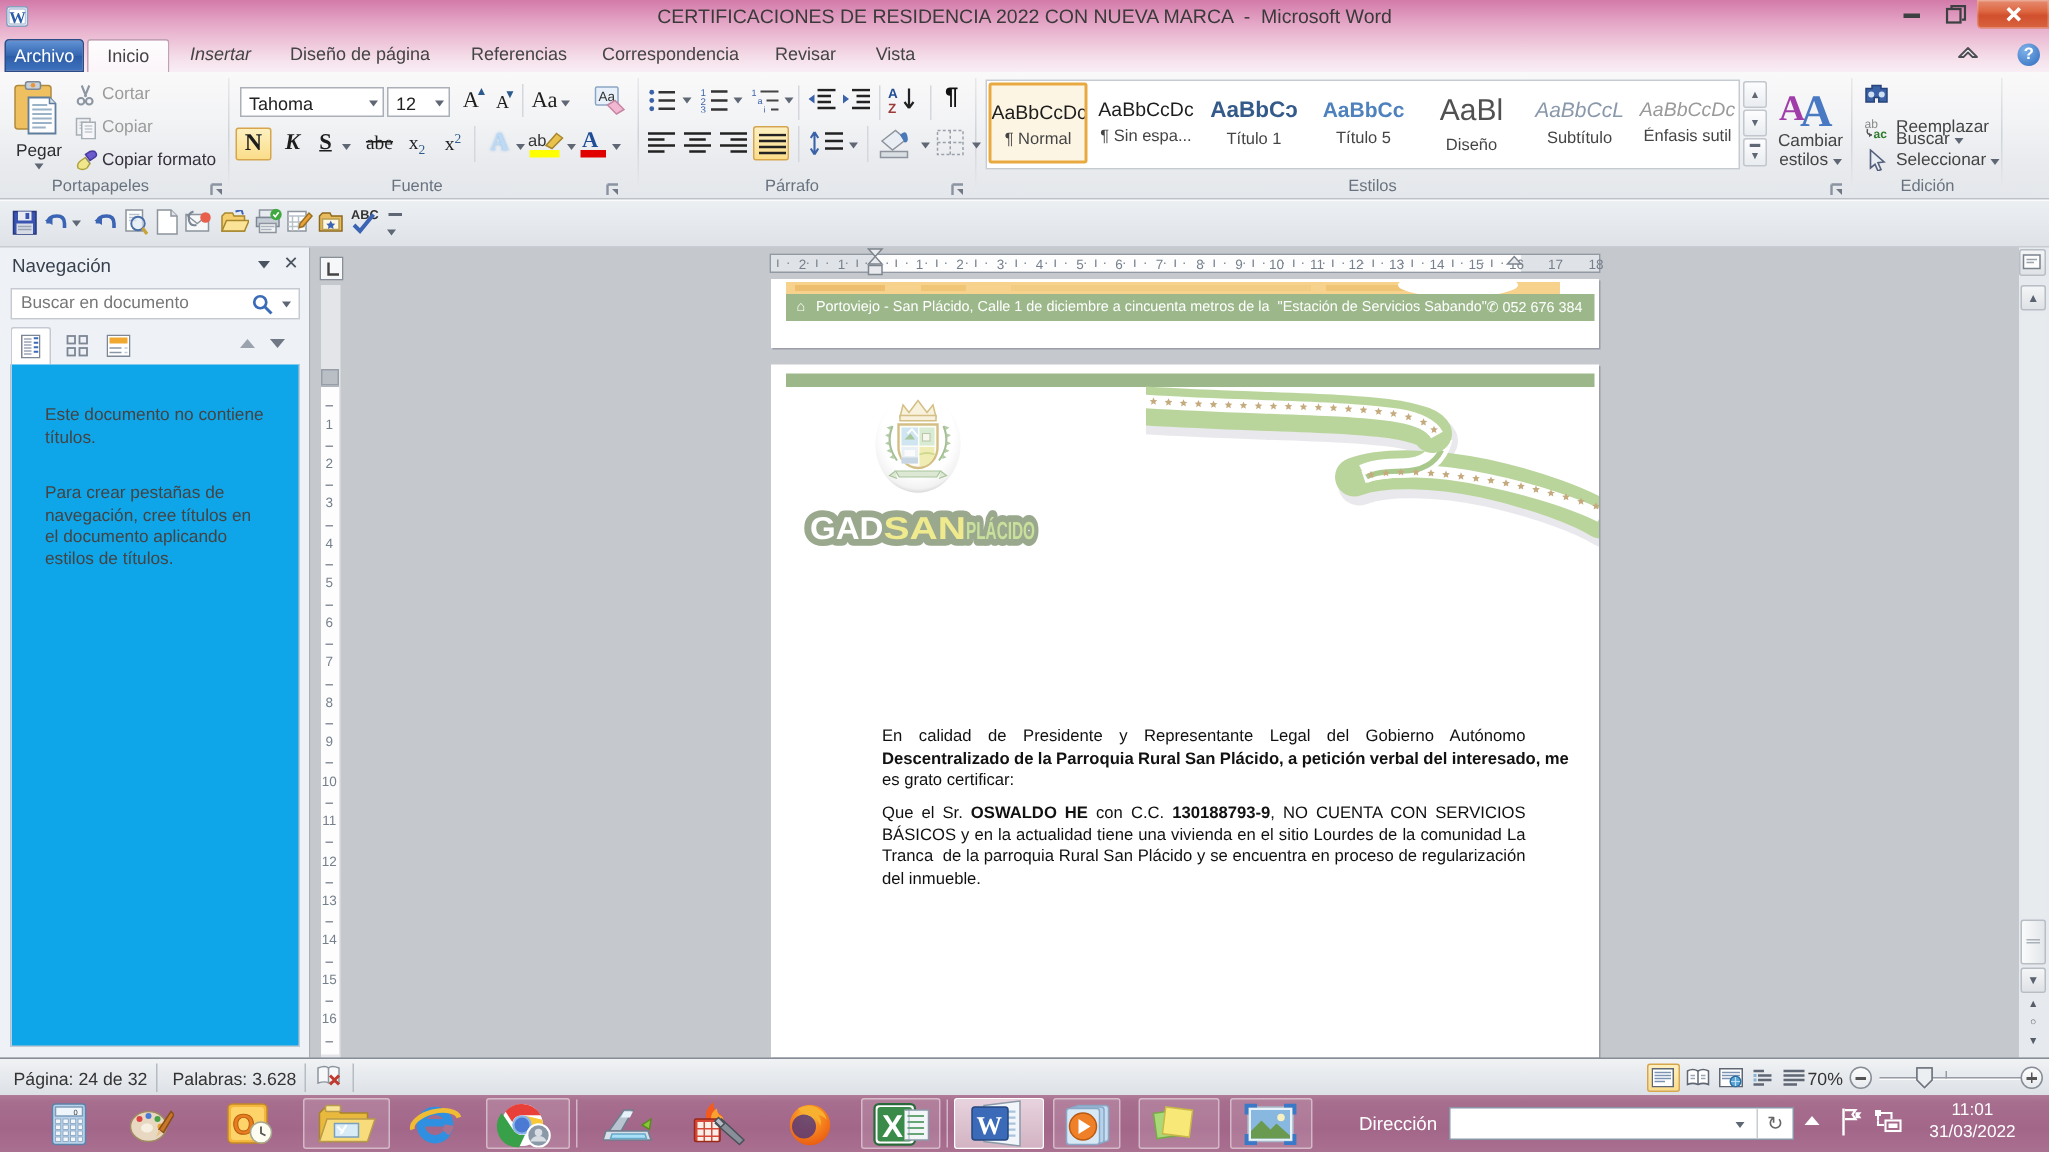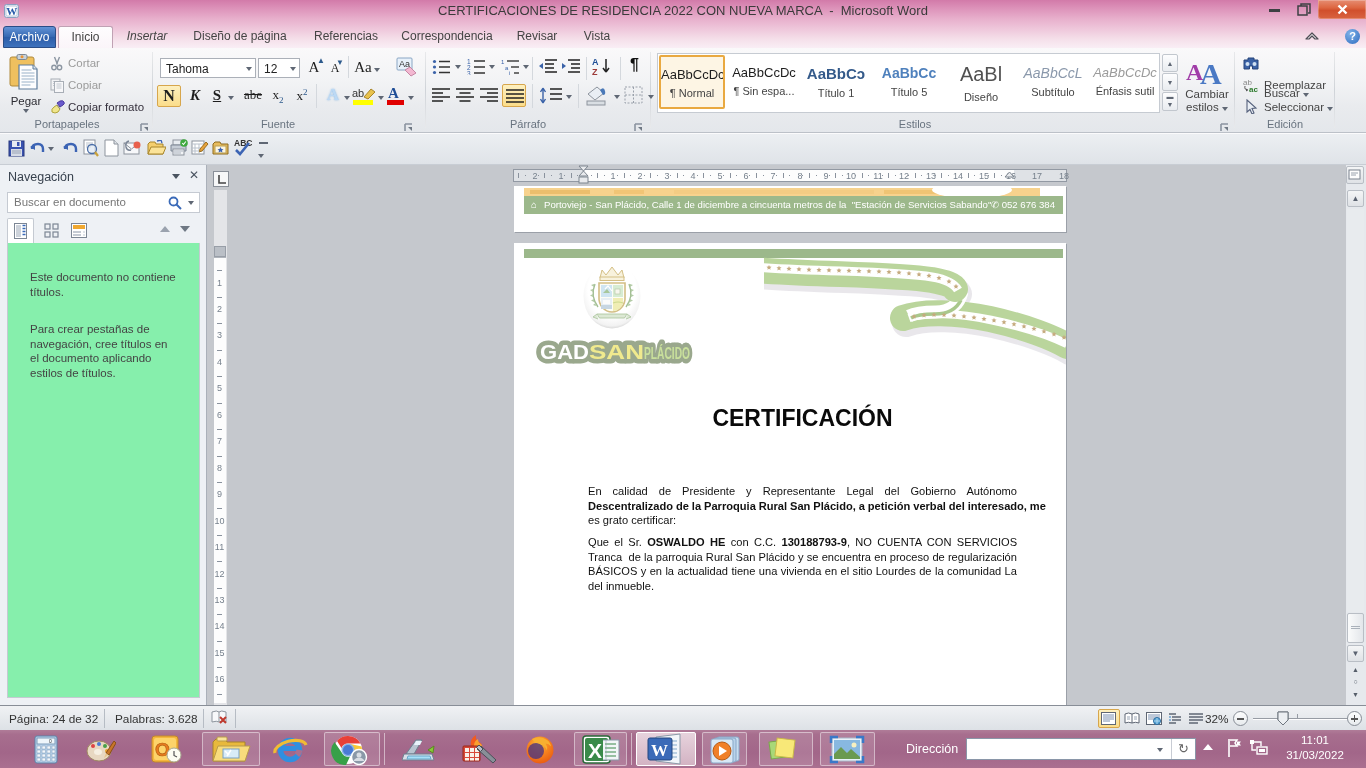--- a/index.html
+++ b/index.html
@@ -55,21 +55,21 @@
   background:linear-gradient(to bottom,#eceff2,#dfe3e8);
   border-top:1px solid #fbfbfc; border-bottom:1px solid #c8cdd4; }
 
 
 #main { left:0; top:165px; width:1366px; height:540px; background:#c5c8cd; }
 
 
 #navpane { left:0; top:0; width:207px; height:540px; background:#eef1f5; border-right:1px solid #aab0b9; }
 #navhead { left:8px; top:5px; font-size:12.5px; color:#38424e; }
 #navsearch { left:7px; top:27px; width:193px; height:21px; background:#fff; border:1px solid #c5cad2; }
-#navwhite { left:7px; top:78px; width:193px; height:455px; background:#86efac; border:1px solid #c5cad2; border-top:none; }
+#navwhite { left:7px; top:78px; width:193px; height:455px; background:#0ea5e9; border:1px solid #c5cad2; border-top:none; }
 .navtext { position:absolute; left:22px; font-size:11.5px; color:#444; line-height:14.5px; }
 
 
 #lbox { left:213px; top:6px; width:16px; height:16px; background:#f6f7f8; border:1px solid #898f98; }
 
 
 #docarea { left:229px; top:0px; width:1117px; height:540px; }
 #scrollbar { left:1346px; top:0; width:20px; height:540px; background:#e6e9ed; }
 
 
@@ -758,30 +758,29 @@
             <path d="M14 51 h30 l-2.5 4 h-25 Z" fill="#dcE8d4" stroke="#a8c39b" stroke-width=".8"></path>
             <path d="M14 51 l-4 3 5 2 M44 51 l4 3 -5 2" stroke="#a8c39b" stroke-width=".8" fill="#dce8d4"></path>
           </svg>
         </div>
         <div class="abs" id="gadlogo">
           <svg width="185" height="32" viewBox="0 0 185 32">
             <text x="4" y="22" font-family="Liberation Sans,sans-serif" font-weight="bold" stroke="#9aa88d" stroke-width="9" stroke-linejoin="round" fill="none"><tspan font-size="21" textLength="49" lengthAdjust="spacingAndGlyphs">GAD</tspan><tspan font-size="21" textLength="55" lengthAdjust="spacingAndGlyphs">SAN</tspan><tspan font-size="16.5" textLength="46" lengthAdjust="spacingAndGlyphs">PLÁCIDO</tspan></text>
             <text x="4" y="22" font-family="Liberation Sans,sans-serif" font-weight="bold"><tspan font-size="21" textLength="49" lengthAdjust="spacingAndGlyphs" fill="#ffffff">GAD</tspan><tspan font-size="21" textLength="55" lengthAdjust="spacingAndGlyphs" fill="#f0ea8e">SAN</tspan><tspan font-size="16.5" textLength="46" lengthAdjust="spacingAndGlyphs" fill="#c9e09c">PLÁCIDO</tspan></text>
           </svg>
         </div>
-        <div class="abs" id="certtitle">CERTIFICACIÓN</div>
         <div class="para" style="top:241px;">
           <div class="jl" style="word-spacing:7.92px;">En calidad de Presidente y Representante Legal del Gobierno Autónomo</div>
           <div class="jl" style="word-spacing:-0.17px;font-weight:bold;">Descentralizado de la Parroquia Rural San Plácido, a petición verbal del interesado, me</div>
           <div>es grato certificar:</div>
         </div>
         <div class="para" style="top:292px;">
           <div class="jl" style="word-spacing:2.27px;">Que el Sr. <b>OSWALDO HE</b> con C.C. <b>130188793-9</b>, NO CUENTA CON SERVICIOS</div>
+          <div class="jl" style="word-spacing:0.31px;">BÁSICOS y en la actualidad tiene una vivienda en el sitio Lourdes de la comunidad La</div>
           <div class="jl" style="word-spacing:0.1px;">Tranca&nbsp; de la parroquia Rural San Plácido y se encuentra en proceso de regularización</div>
-          <div class="jl" style="word-spacing:0.31px;">BÁSICOS y en la actualidad tiene una vivienda en el sitio Lourdes de la comunidad La</div>
           <div>del inmueble.</div>
         </div>
       </div>
     </div>
 
     <div class="abs" id="scrollbar">
       <div class="abs" style="left:0px;top:1px;width:18px;height:18px;background:linear-gradient(to bottom,#f4f5f6,#dfe2e6);border:1px solid #b9bec5;border-radius:2px;"><svg width="16" height="16">
             <rect x="2" y="3" width="11" height="9" fill="#fdfdfd" stroke="#7a828e"></rect>
             <path d="M4 6h7M4 8h5" stroke="#9aa2ad"></path>
           </svg></div>
@@ -826,21 +825,21 @@
             <path d="M8 9 h6 M11 6 v6" stroke="#bfe0f2" stroke-width=".8"></path>
           </svg></div>
       <div class="abs" style="left:1168px;top:711px;"><svg width="16" height="13" viewBox="0 0 16 13">
             <path d="M1 2 h7 M4 5 h9 M4 8 h9 M1 11 h7" stroke="#5f6774" stroke-width="1.6"></path>
             <rect x="1" y="4" width="2" height="2" fill="#8ab4d8"></rect>
             <rect x="1" y="7" width="2" height="2" fill="#8ab4d8"></rect>
           </svg></div>
       <div class="abs" style="left:1188px;top:711px;"><svg width="16" height="13" viewBox="0 0 16 13">
             <path d="M1 2h14M1 5h14M1 8h14M1 11h9" stroke="#5f6774" stroke-width="1.6"></path>
           </svg></div>
-      <div class="abs" style="left:1205px;top:711px;font-size:11.8px;color:#333;">32%</div>
+      <div class="abs" style="left:1205px;top:711px;font-size:11.8px;color:#333;">70%</div>
       <div class="abs" style="left:1233px;top:710px;width:15px;height:15px;border:1px solid #878d96;border-radius:50%;background:linear-gradient(#fcfdfd,#e8ebee);">
           <div style="position:absolute;left:3px;top:6px;width:7px;height:1.6px;background:#555;"></div>
         </div>
       <div class="abs" style="left:1253px;top:717px;width:100px;height:1px;background:#979ca4;box-shadow:0 1px 0 #fdfdfe;"></div>
       <div class="abs" style="left:1297px;top:713px;width:1px;height:5px;background:#979ca4;"></div>
       <div class="abs" style="left:1277px;top:710px;"><svg width="12" height="15" viewBox="0 0 12 15">
             <path d="M1 1 h10 v8 l-5 5 -5 -5 Z" fill="linear-gradient(#fff,#d8dce2)" fill-opacity="1" stroke="#6f767f"></path>
             <path d="M1 1 h10 v8 l-5 5 -5 -5 Z" fill="#eceff2" stroke="#6f767f"></path>
           </svg></div>
       <div class="abs" style="left:1347px;top:710px;width:15px;height:15px;border:1px solid #878d96;border-radius:50%;background:linear-gradient(#fcfdfd,#e8ebee);">

